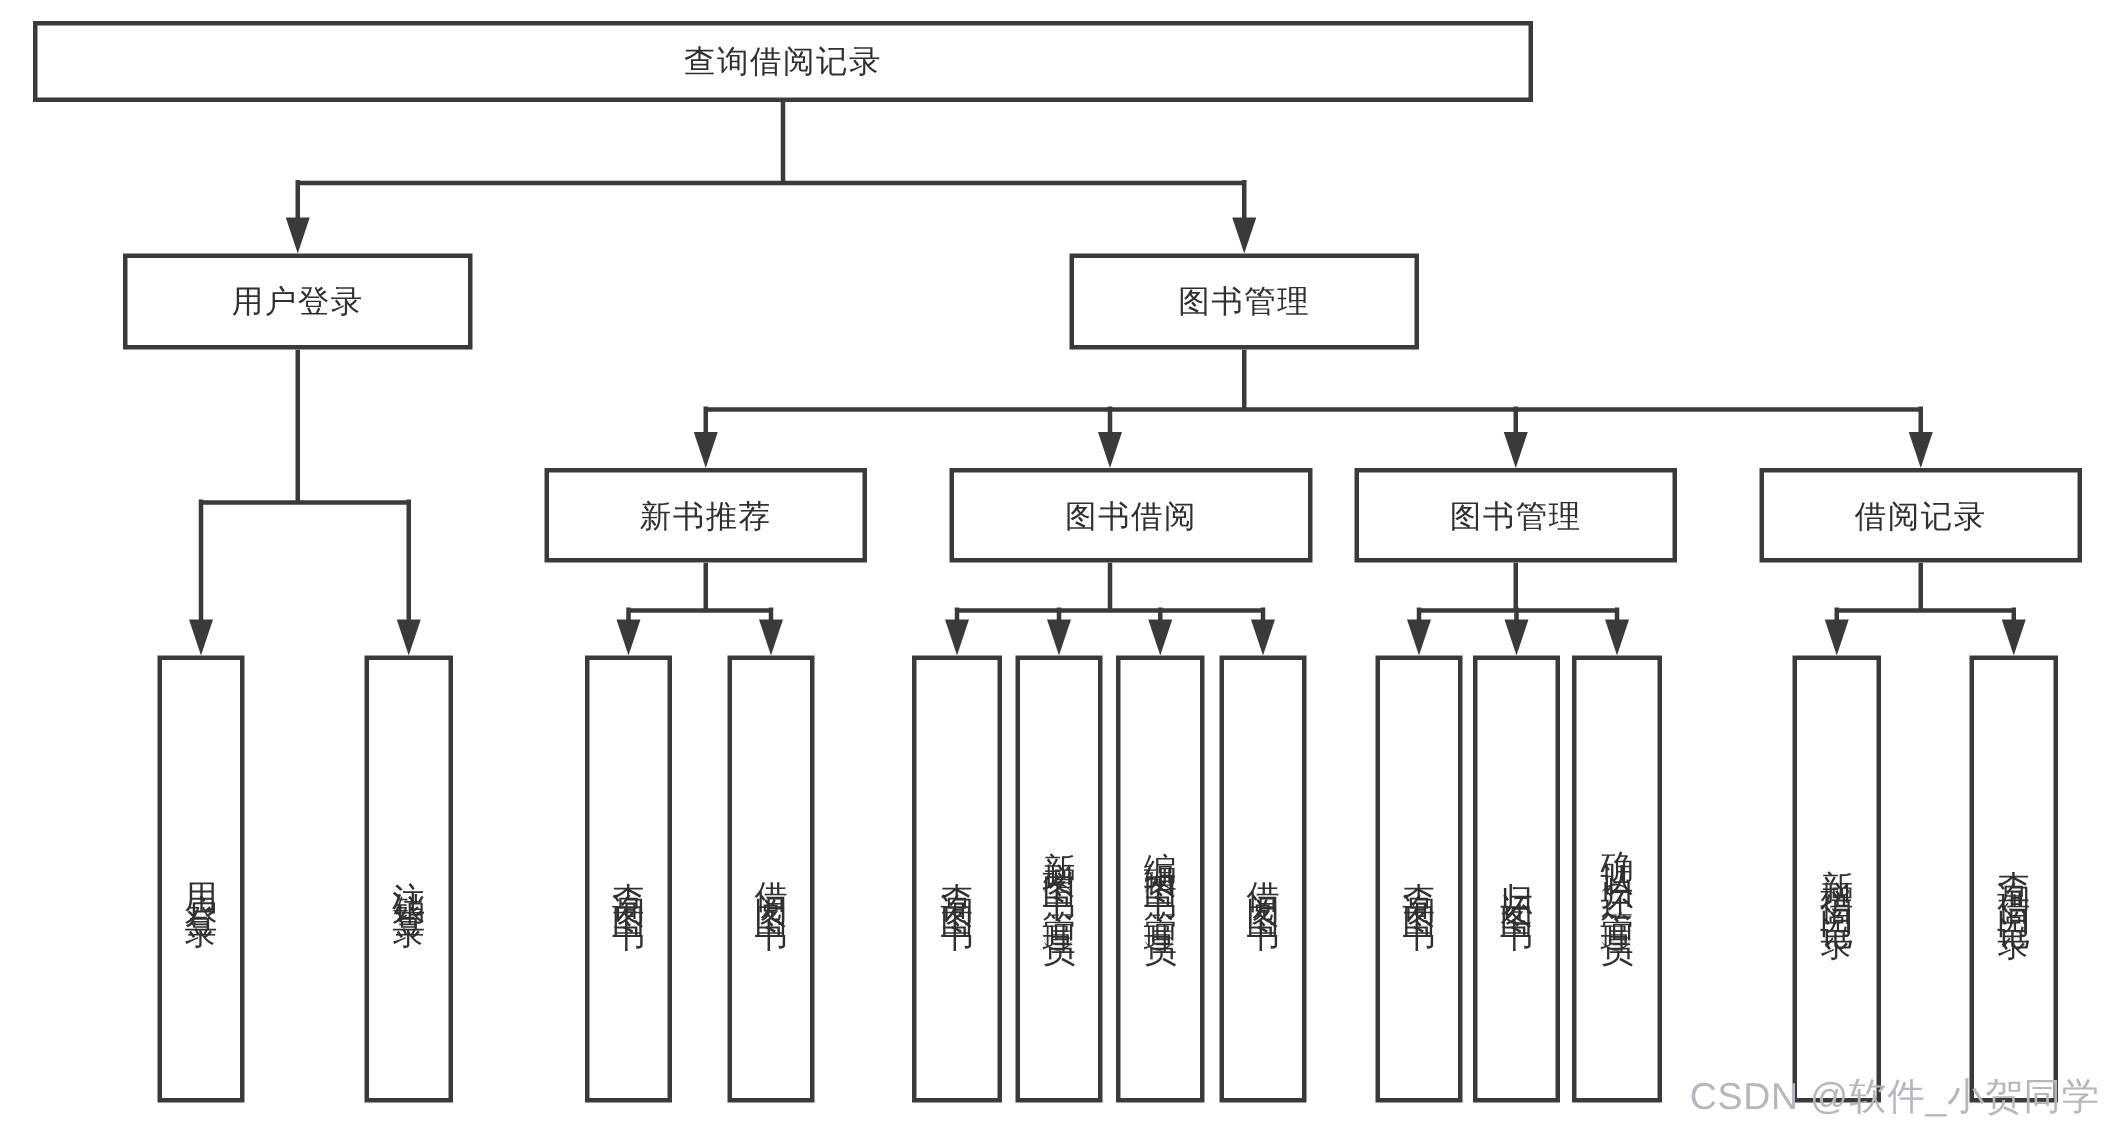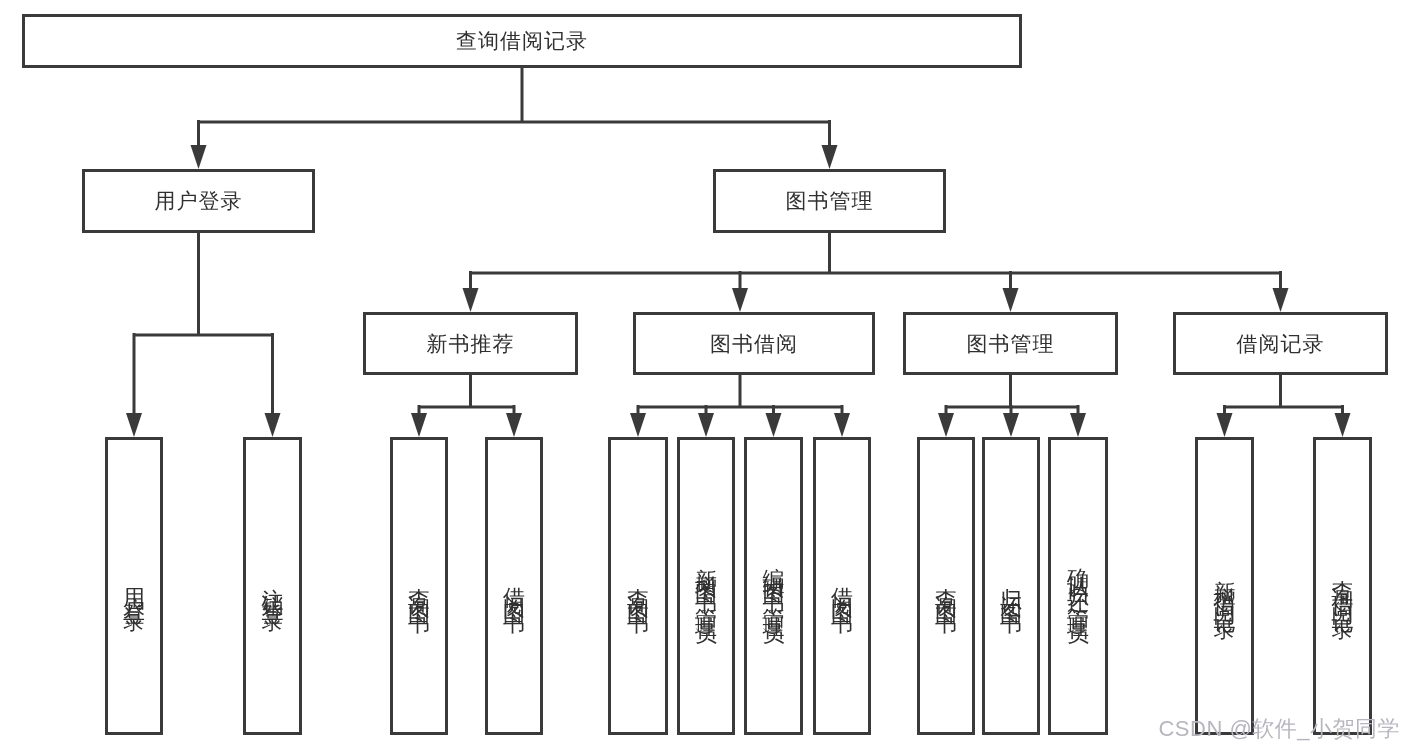--- a/index.html
+++ b/index.html
@@ -32,21 +32,21 @@
     text-orientation: mixed;
     font-size: 22px;
     letter-spacing: 8px;
     color: #303030;
     white-space: nowrap;
   }
   .watermark {
     position: absolute;
     right: 5px;
     top: 714px;
-    font-size: 22px;
+    font-size: 25px;
     letter-spacing: 0.5px;
     color: #b6b6be;
     pointer-events: none;
   }
 </style>
 </head>
 <body>
 
 <div class="canvas">
 

